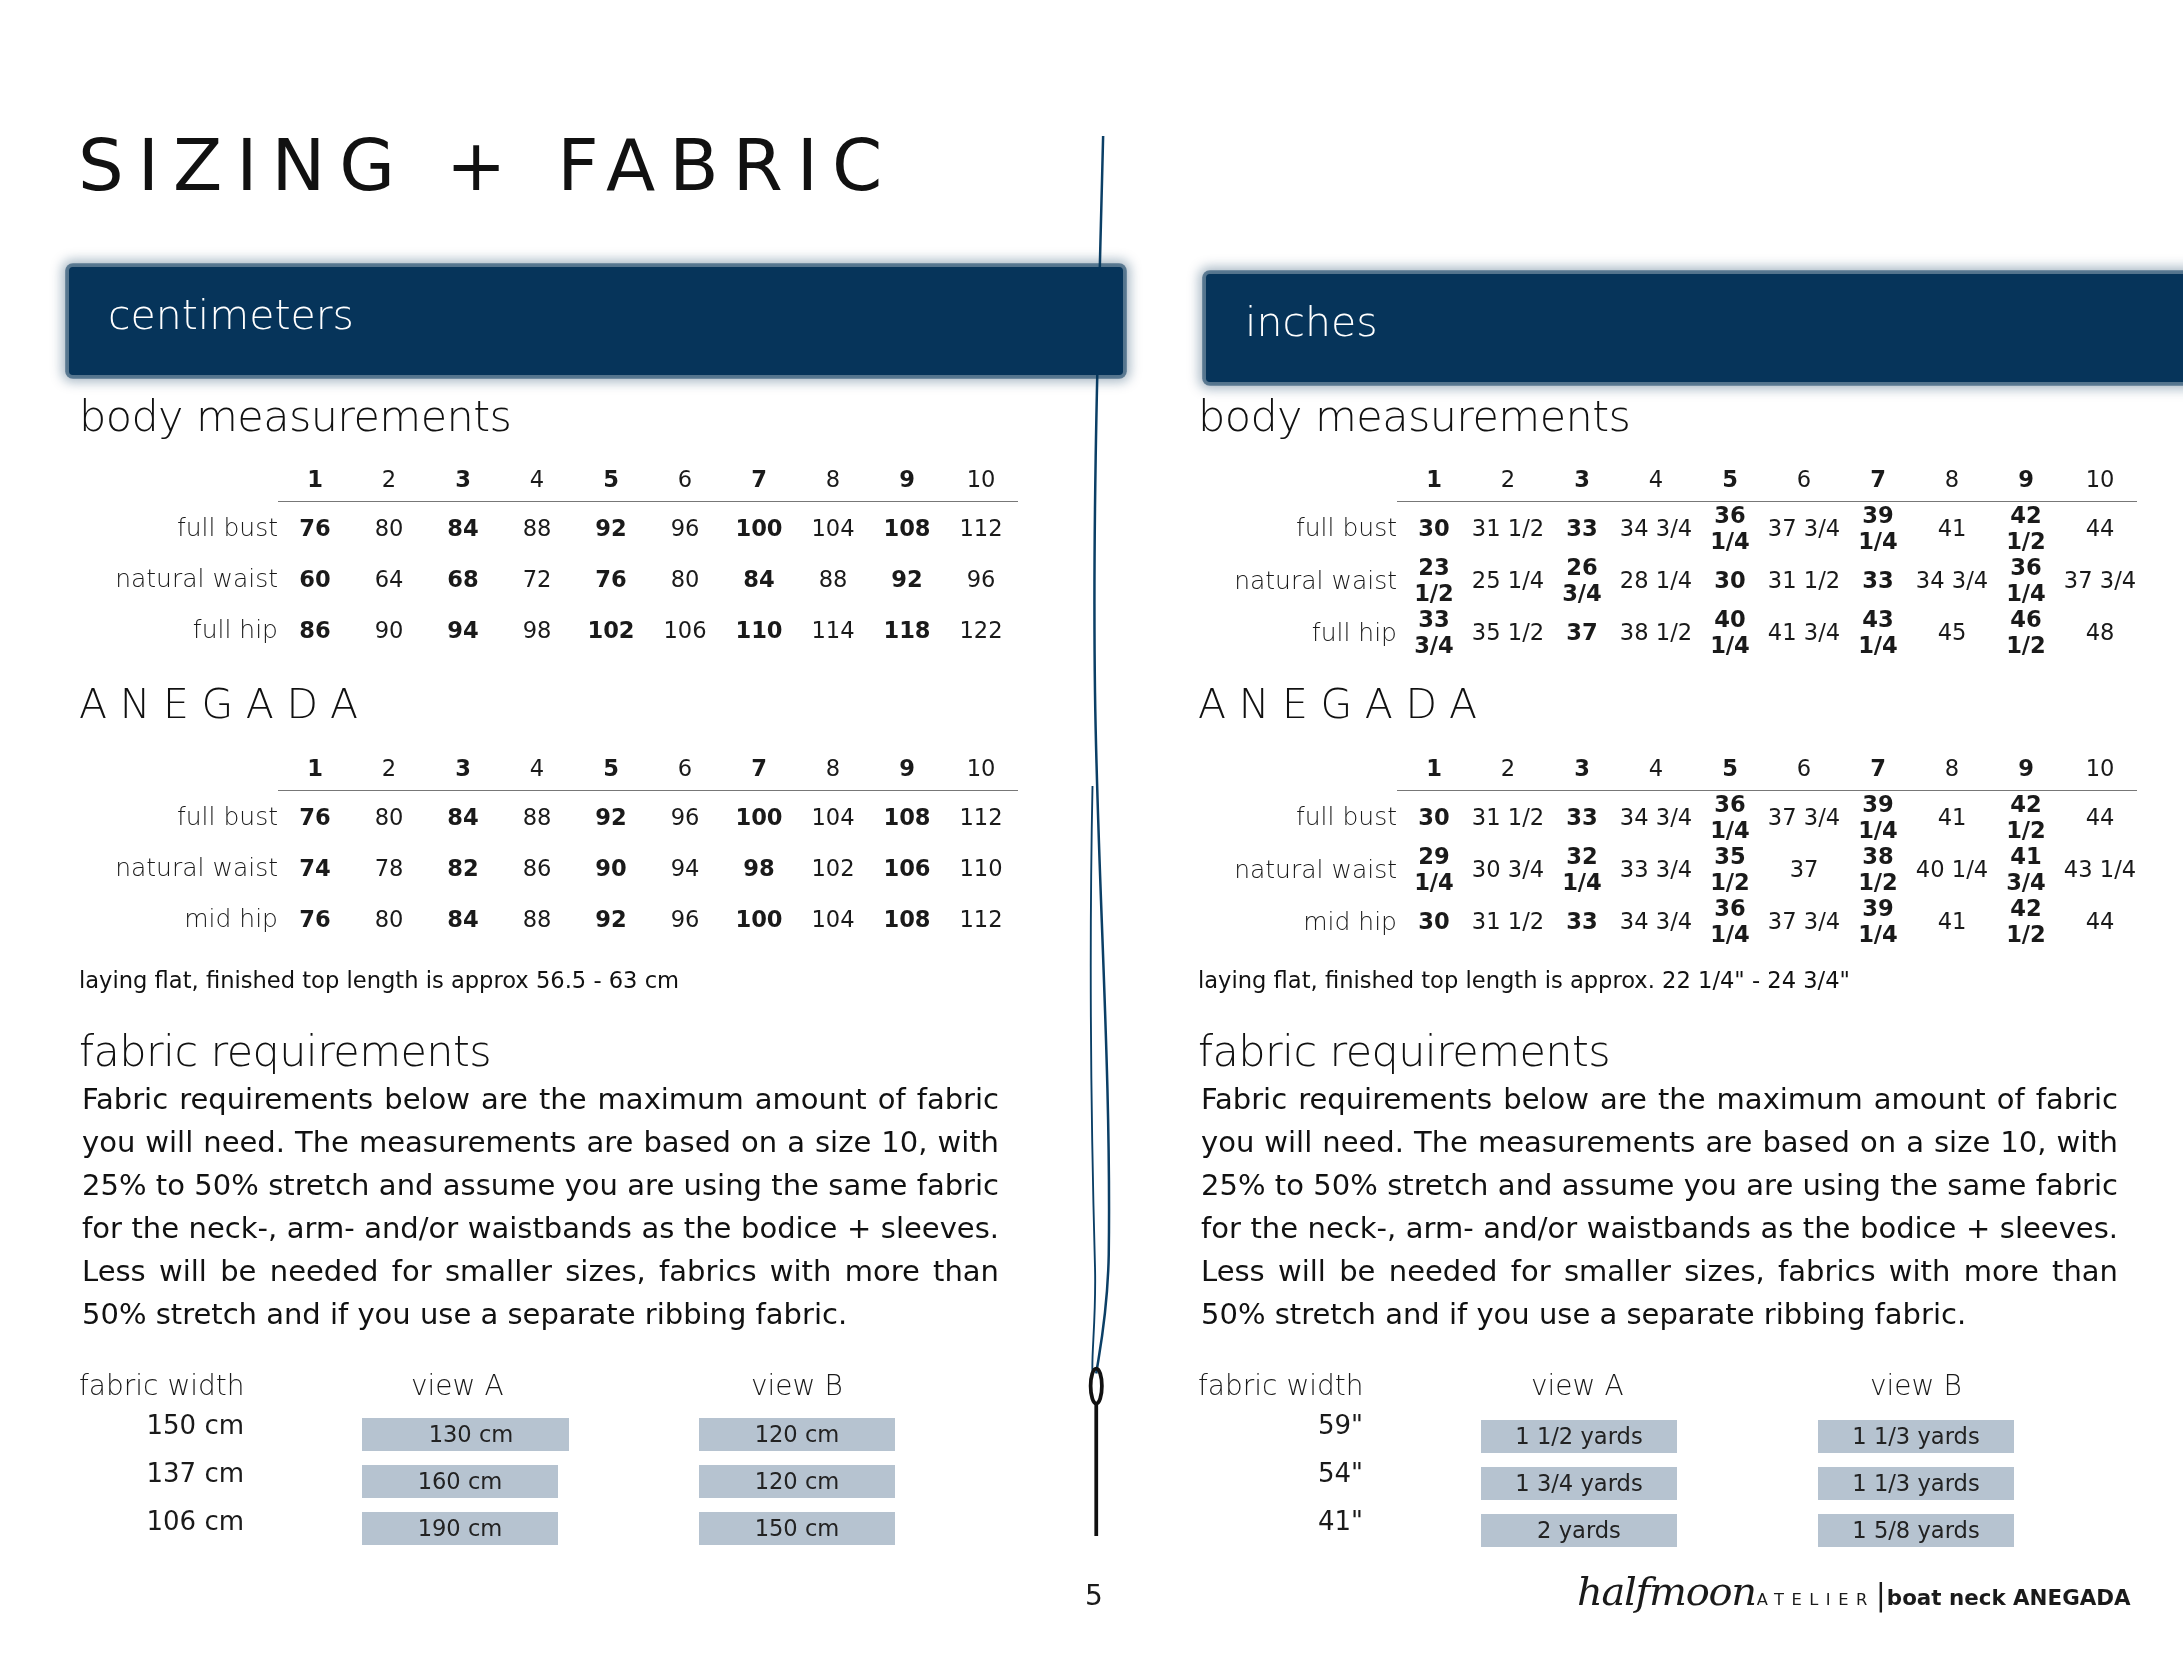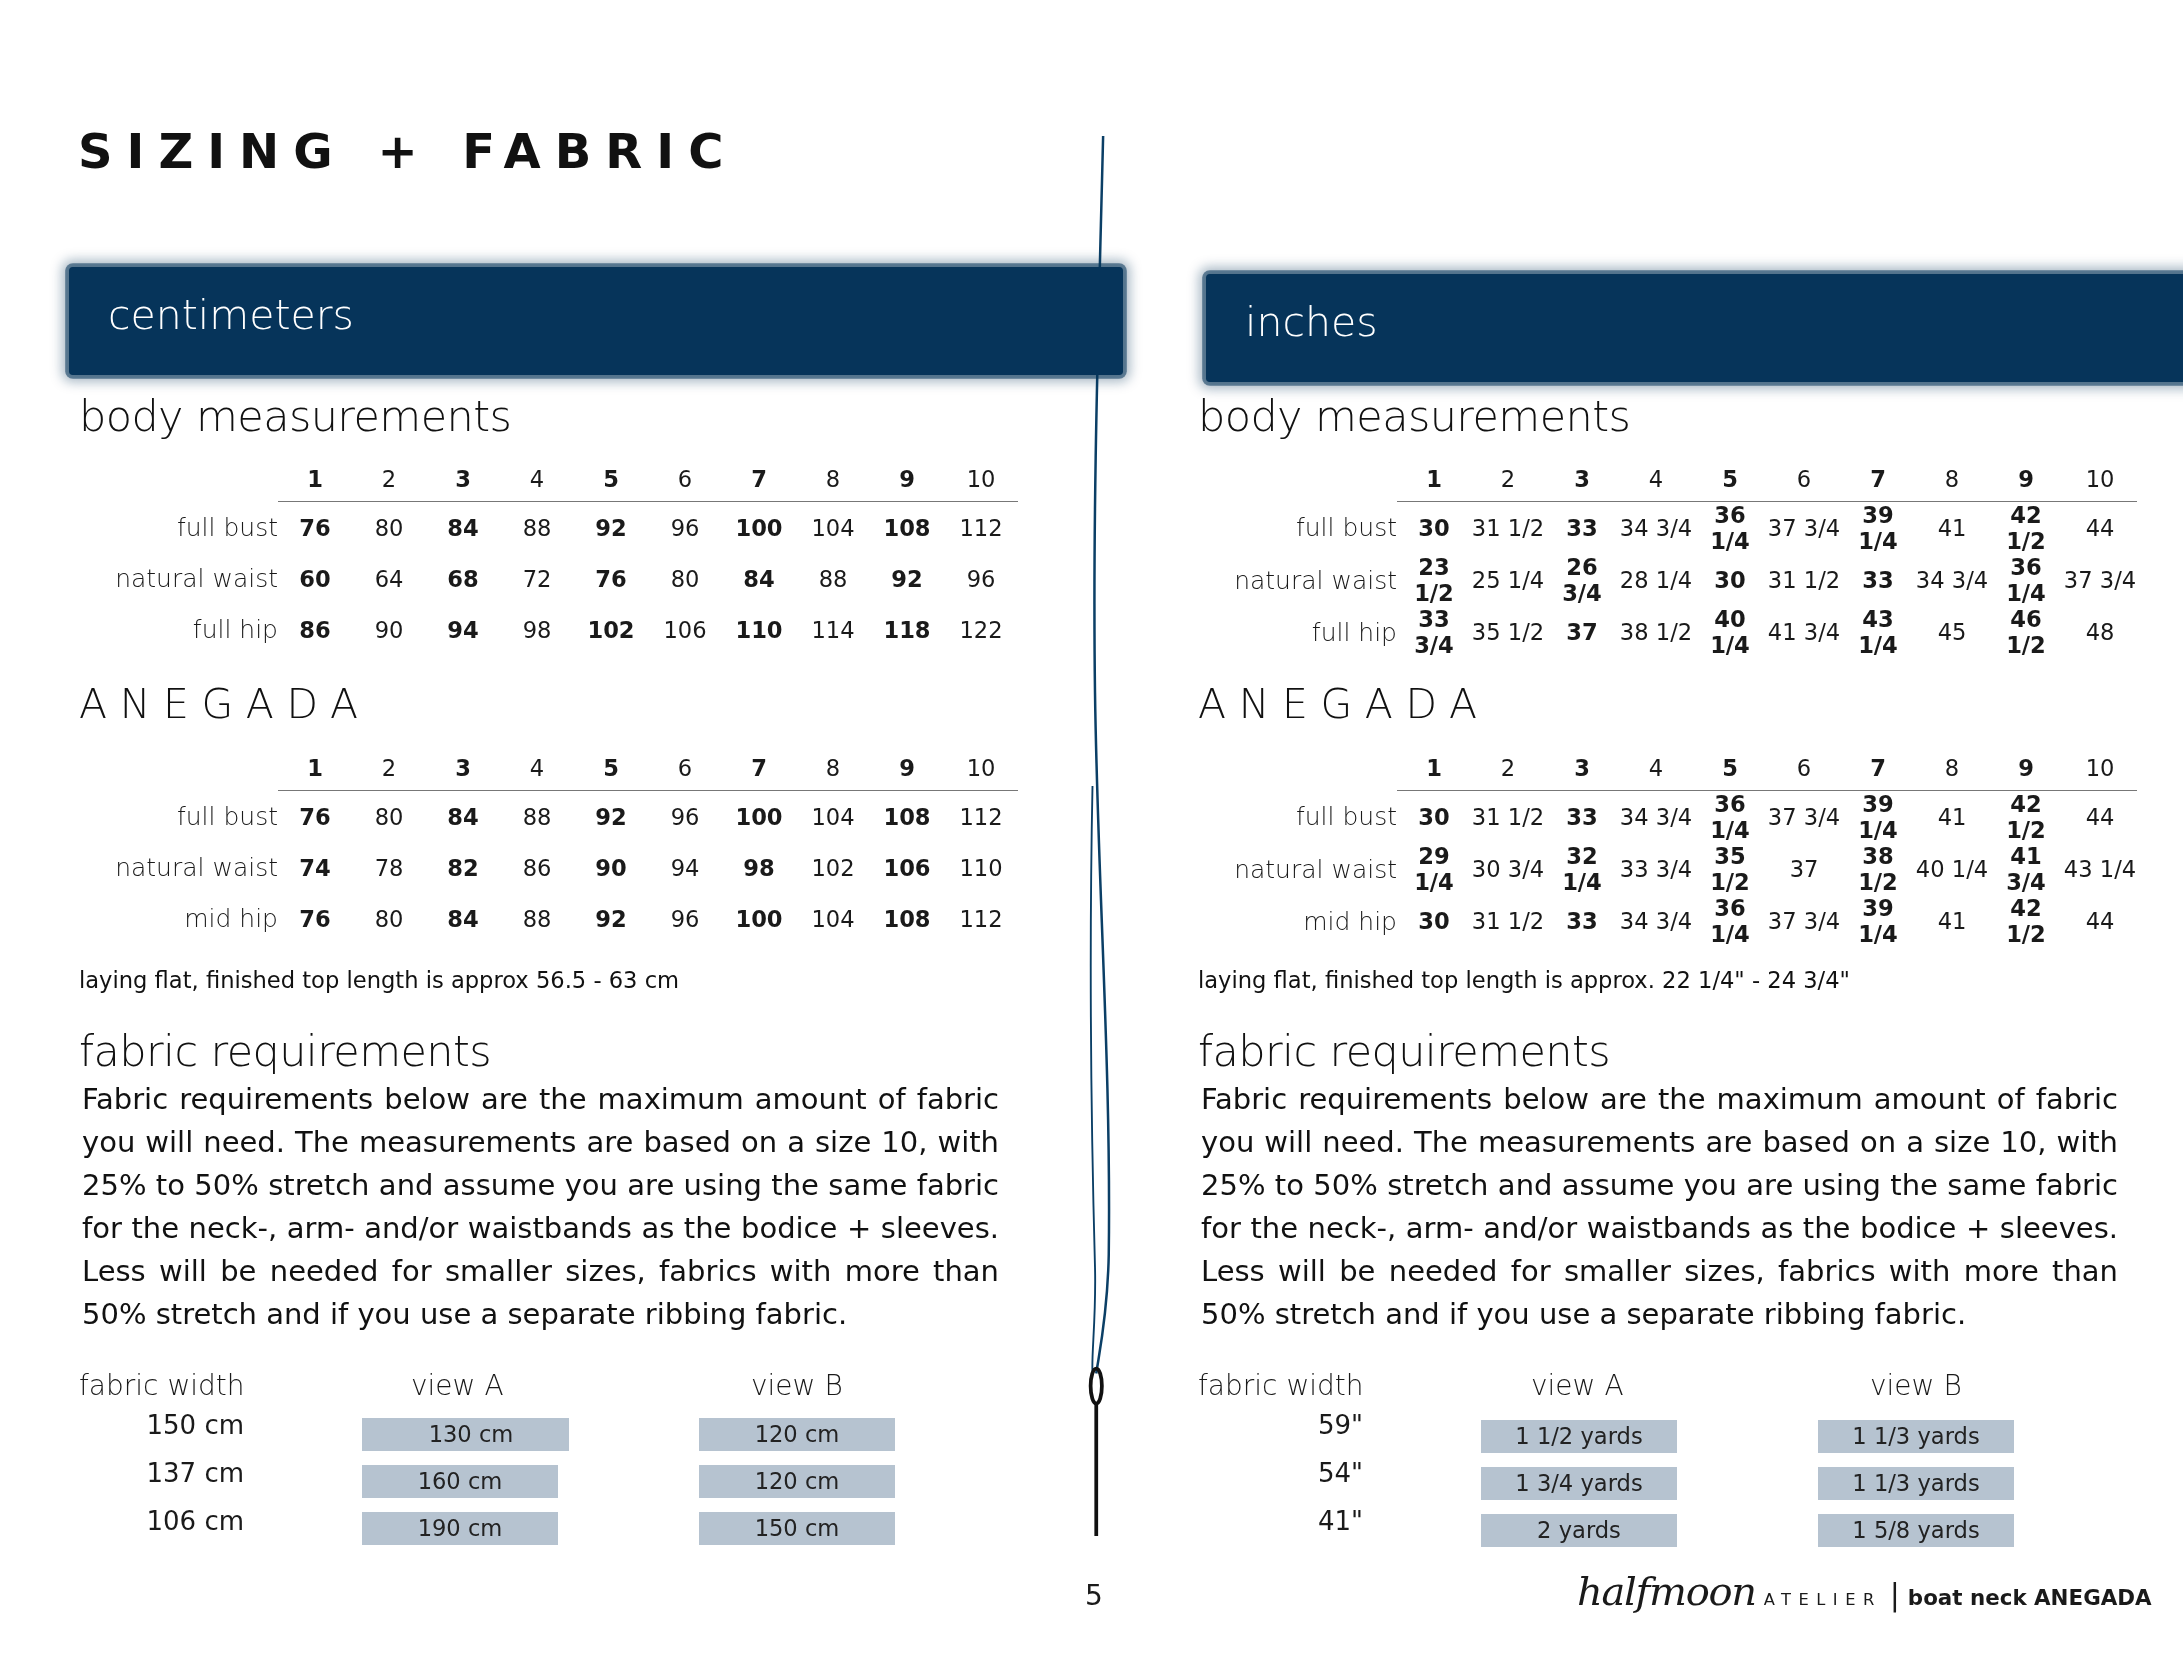--- a/index.html
+++ b/index.html
@@ -1,19 +1,19 @@
 <!DOCTYPE html>
 <html style="font-size:10px"><head>
 <meta charset="utf-8">
 <style>
   html, body { margin:0; padding:0; background:#ffffff; }
   body { width:2183px; height:1678px; position:relative; overflow:hidden;
          font-family:"DejaVu Sans", "Liberation Sans", sans-serif; color:#1a1a1a; }
   .abs { position:absolute; }
-  .page-title { left:78px; top:123px; font-size:48px; letter-spacing:14px; font-weight:700; color:#111; }
+  .page-title { left:78px; top:123px; font-size:72px; letter-spacing:14px; font-weight:400; color:#111; }
   .brush { height:108px; width:1054px; background:#06345a; border-radius:3.8px;
            box-shadow: 0 0 0 3.8px rgba(6,52,90,0.55), 0 0 11.3px 6.3px rgba(6,52,90,0.35); }
   .brush-label { position:absolute; left:39px; top:24px; color:#fff; font-size:41px; font-weight:300; letter-spacing:0px; }
   .h2 { font-size:43px; font-weight:300; color:#111; letter-spacing:-0.6px; }
   .h-anegada { font-size:41px; letter-spacing:12.6px; font-weight:300; color:#111; }
   table.sz { position:absolute; border-collapse:collapse; font-size:22.6px; }
   table.sz td { height:51px; text-align:center; padding:0; vertical-align:middle; width:74px; }
   table.sz td.lbl { text-align:right; width:200px; font-size:25px; font-weight:300; }
   table.sz tr.hdr td { height:44px; }
   table.sz tr.hdr td.c { border-bottom:1.9px solid #777; }
@@ -321,19 +321,19 @@
 
 <div class="abs fab-w" style="left:1193px;top:1458px;">54"</div>
 <div class="abs fab-box" style="left:1481px;top:1467px;">1 3/4 yards</div>
 <div class="abs fab-box" style="left:1818px;top:1467px;">1 1/3 yards</div>
 
 <div class="abs fab-w" style="left:1193px;top:1506px;">41"</div>
 <div class="abs fab-box" style="left:1481px;top:1514px;">2 yards</div>
 <div class="abs fab-box" style="left:1818px;top:1514px;">1 5/8 yards</div>
 
 <div class="abs footer-page" style="left:1085px;top:1579px;">5</div>
-<div class="abs" style="left:1577px;top:1568px;display:flex;align-items:baseline;gap:8px;">
+<div class="abs" style="left:1577px;top:1568px;display:flex;align-items:baseline;gap:1px;">
   <span class="logo-script">halfmoon</span>
   <span class="logo-atelier">ATELIER</span>
   <span class="logo-sep">|</span>
   <span class="logo-name">boat neck ANEGADA</span>
 </div>
 
 
 </body></html>

